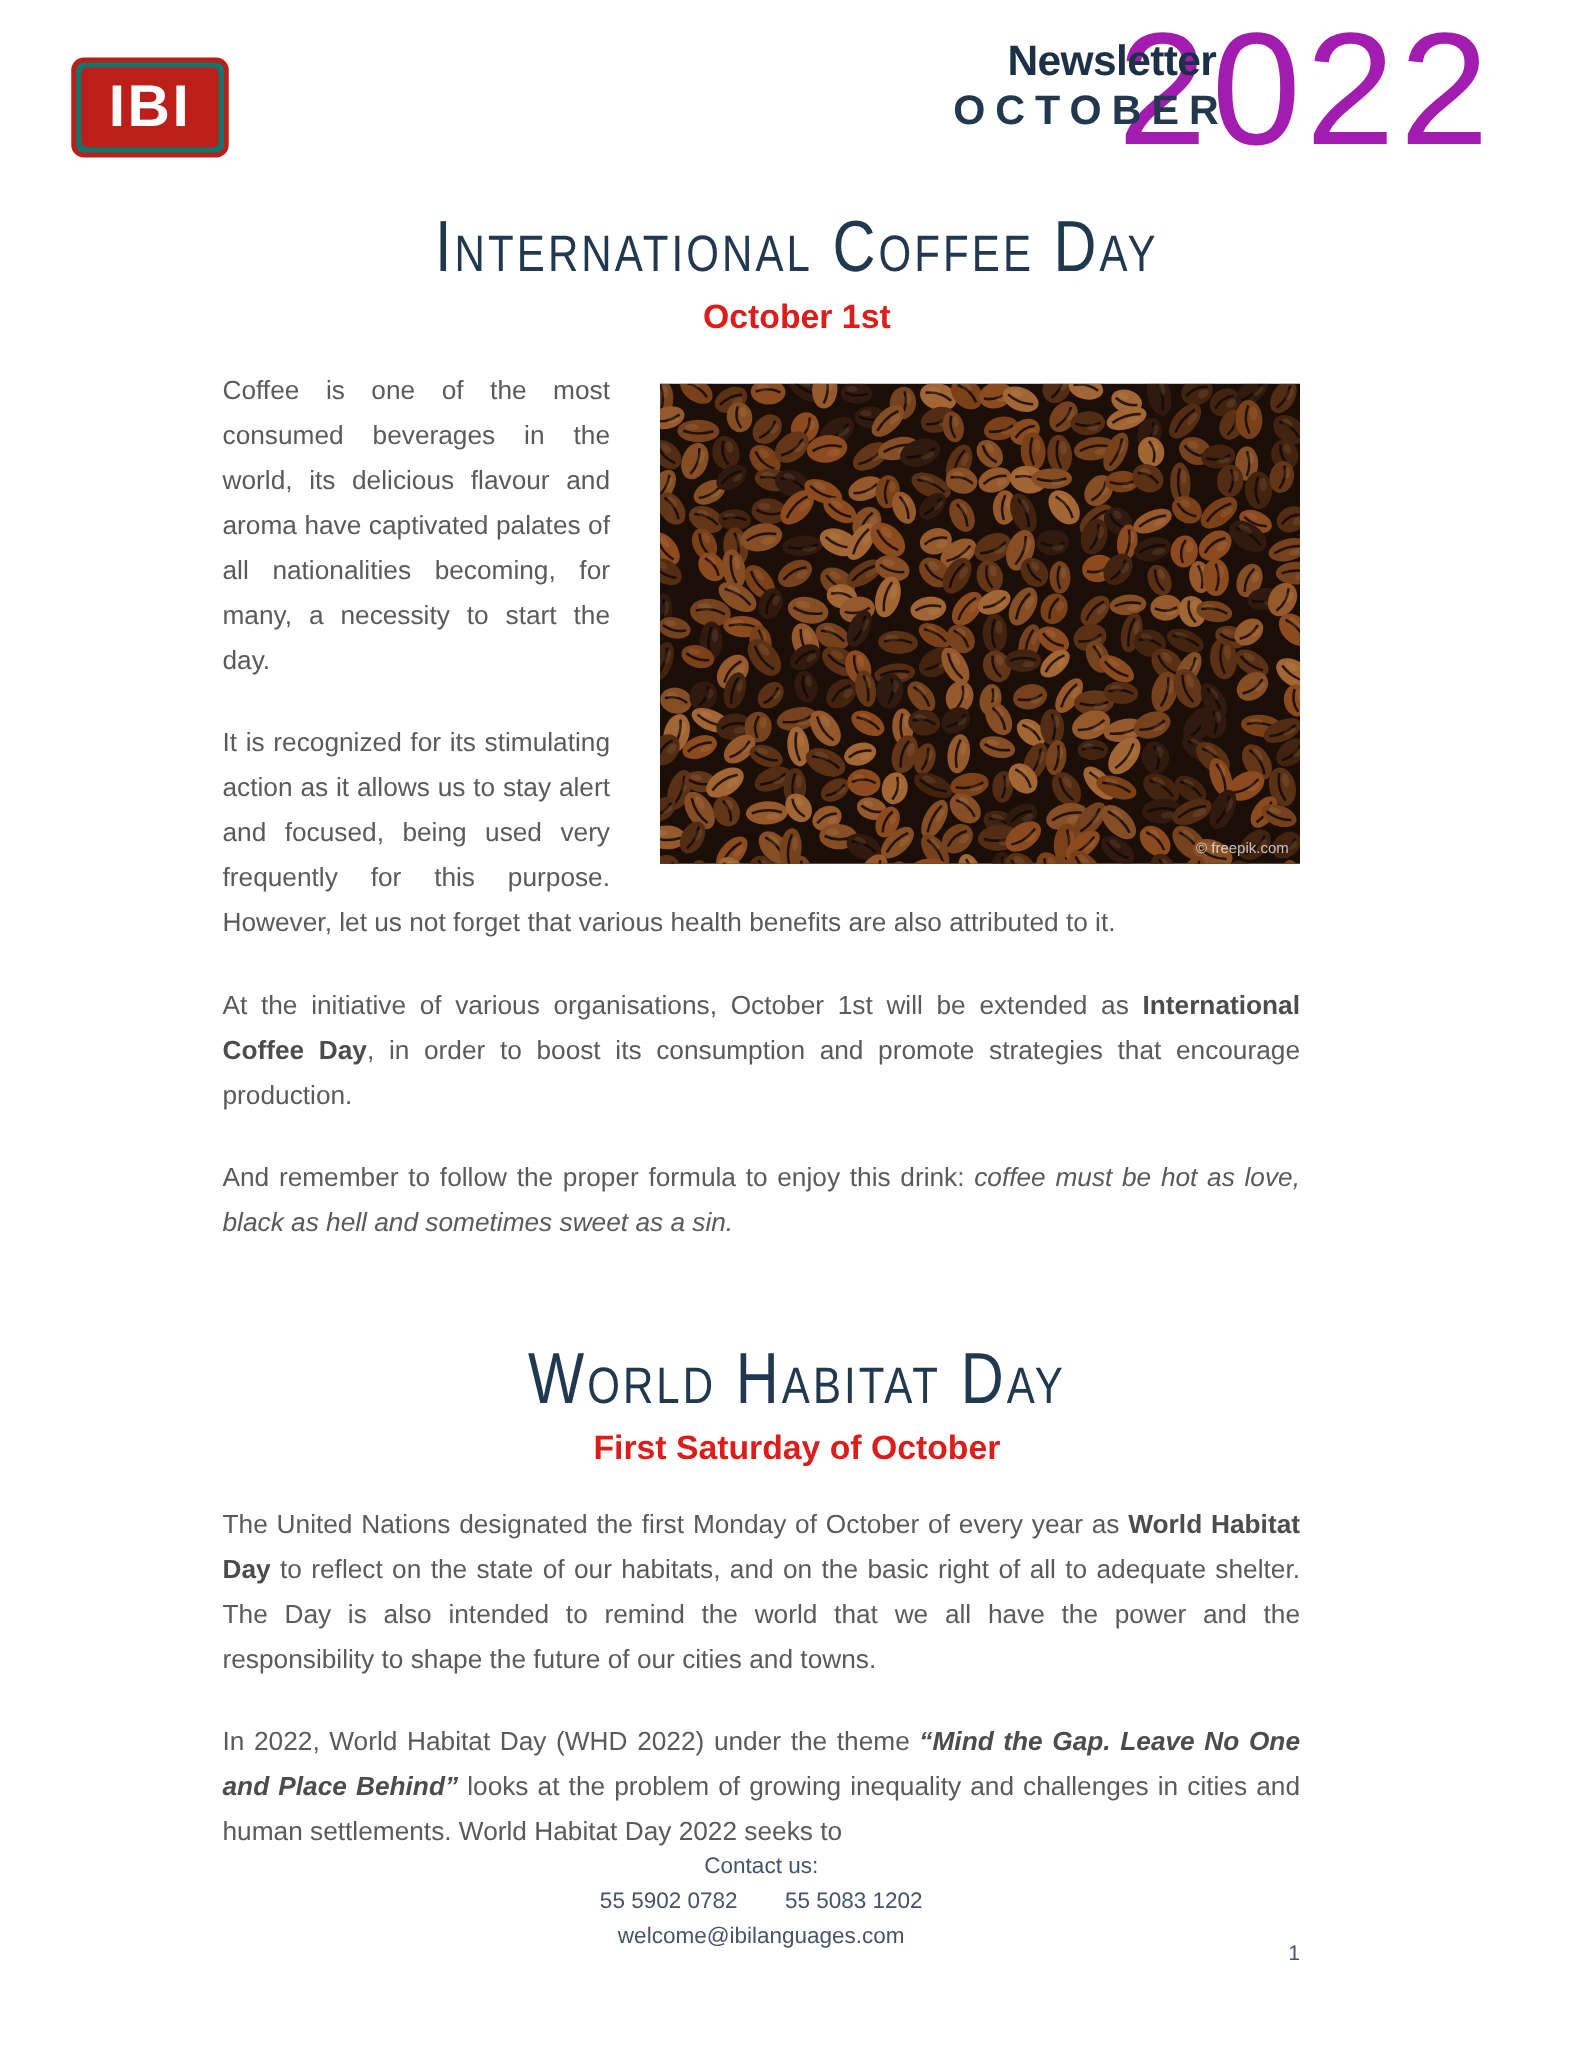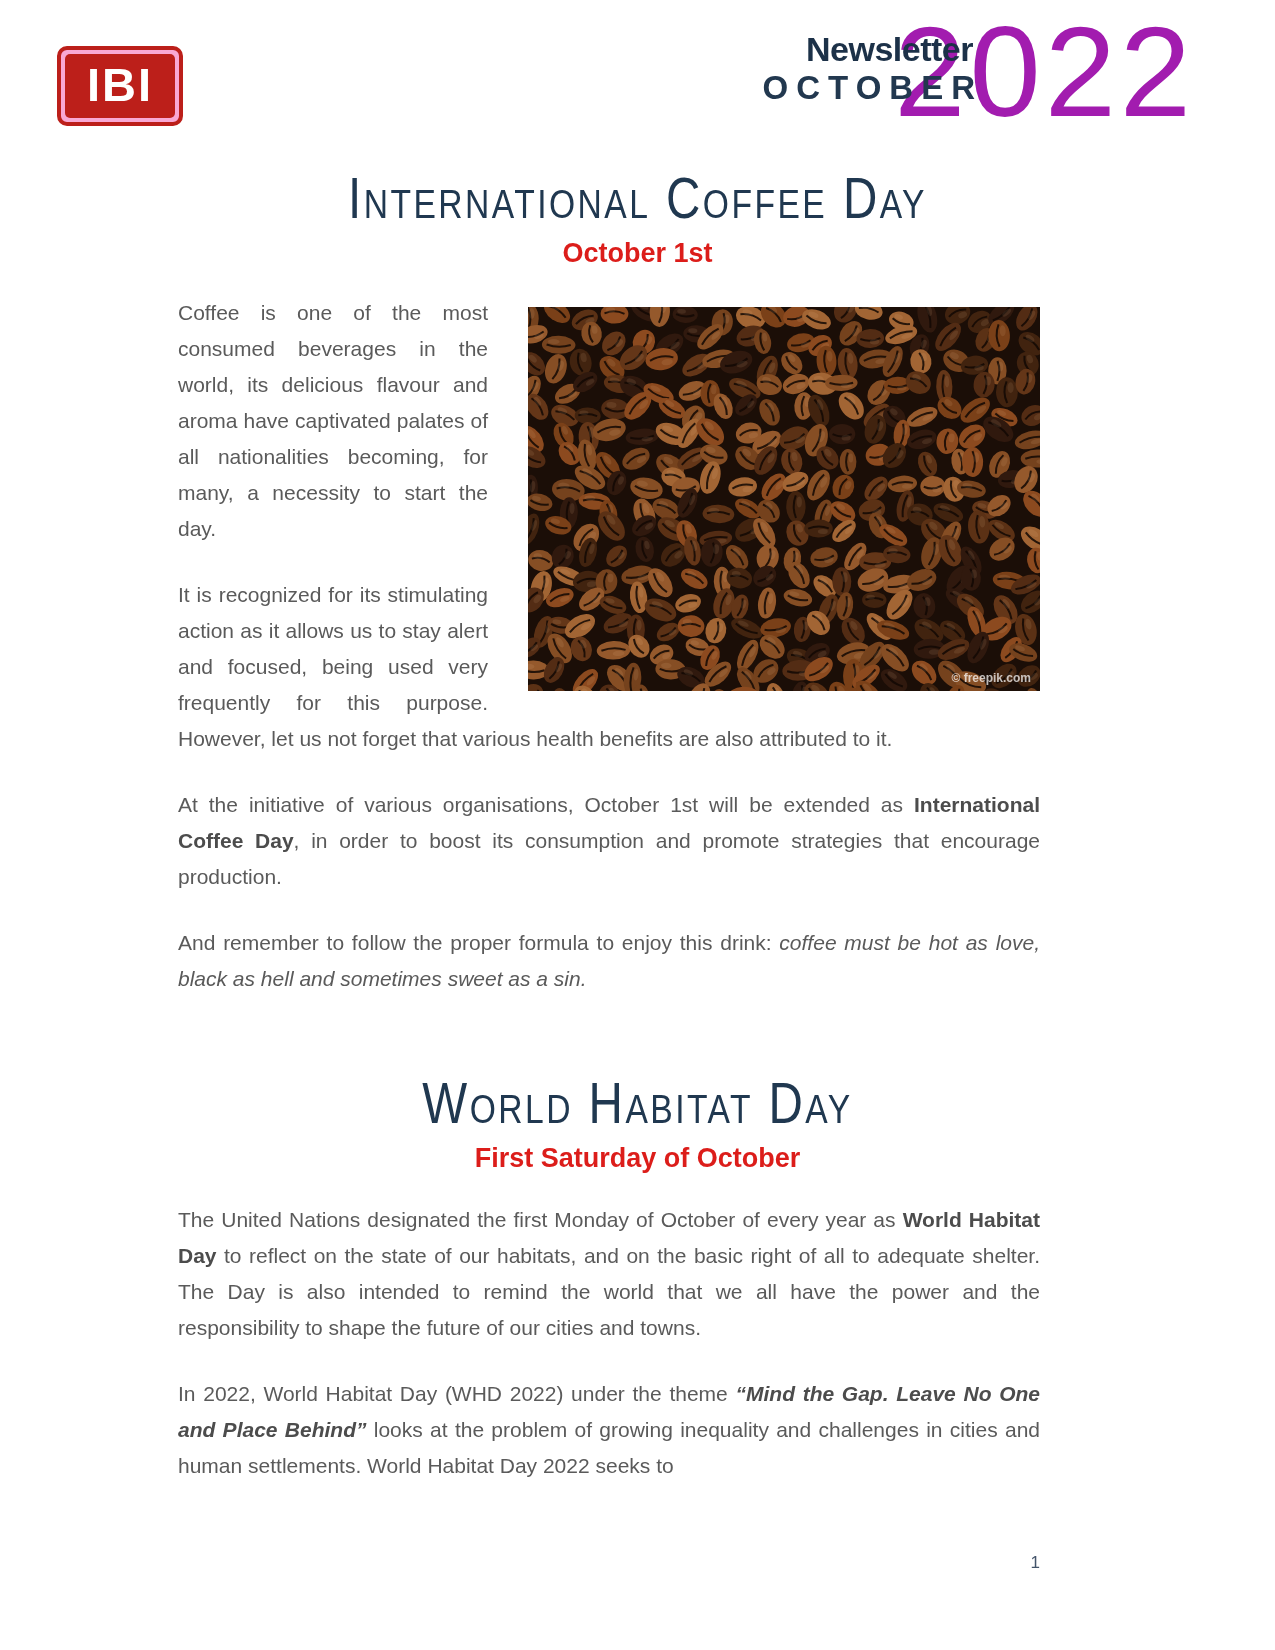--- a/index.html
+++ b/index.html
@@ -10,21 +10,21 @@
     position: relative; overflow: hidden;
   }
   .page { position: relative; width: 1275px; height: 1650px; background: #fff; }
 
   
   .masthead { position: relative; height: 152px; }
   .logo {
     position: absolute; left: 57px; top: 46px;
     width: 126px; height: 80px;
     border: 4px solid #bc1f1a; border-radius: 10px;
-    background: #f9a8d4; padding: 4px;
+    background: #0f766e; padding: 4px;
   }
   .logo-inner {
     width: 100%; height: 100%;
     background: #bc1f1a; border-radius: 5px;
     color: #ffffff; font-weight: 700; font-size: 47px; letter-spacing: 2px;
     display: flex; align-items: center; justify-content: center;
     padding-bottom: 3px;
   }
   .year {
     position: absolute; top: 8px; right: 80px;
@@ -59,21 +59,21 @@
     text-align: justify; margin: 0 0 30px;
   }
   p.body:last-child { margin-bottom: 0; }
   p.body b { font-weight: 700; color: #4c4c4c; }
   p.body i { font-style: italic; }
   .bi { font-weight: 700; font-style: italic; color: #4c4c4c; }
 
   .photo {
     float: right; width: 512px; height: 384px;
     margin: 12px 0 12px 40px;
-    background: #1b0e07; position: relative; overflow: hidden; font-weight: bold;
+    background: #1b0e07; position: relative; overflow: hidden;
   }
   .photo svg { display: block; width: 100%; height: 100%; }
   .credit {
     position: absolute; right: 9px; bottom: 6px;
     font-size: 12px; color: rgba(255,255,255,0.72); z-index: 3;
   }
 
   
   .footer {
     position: absolute; left: 178px; width: 862px; top: 1478px;
@@ -1818,16 +1818,21 @@
   </section>
 
   <h1 class="section-title title-habitat">World Habitat Day</h1>
   <h2 class="section-subtitle">First Saturday of October</h2>
 
   <section class="content content-habitat">
     <p class="body"><span>The United Nations designated the first Monday of October of every year as </span><b>World Habitat Day</b><span> to reflect on the state of our habitats, and on the basic right of all to adequate shelter. The Day is also intended to remind the world that we all have the power and the responsibility to shape the future of our cities and towns.</span></p>
     <p class="body"><span>In 2022, World Habitat Day (WHD 2022) under the theme </span><b class="bi">“Mind the Gap. Leave No One and Place Behind”</b><span> looks at the problem of growing inequality and challenges in cities and human settlements. World Habitat Day 2022 seeks to</span></p>
   </section>
 
+  <footer class="footer">
+    <div>Contact us:</div>
+    <div class="phones"><span>55 5902 0782</span><span>55 5083 1202</span></div>
+    <div>welcome@ibilanguages.com</div>
+  </footer>
 
   <div class="pagenum">1</div>
 
 </div>
 
 </body></html>

